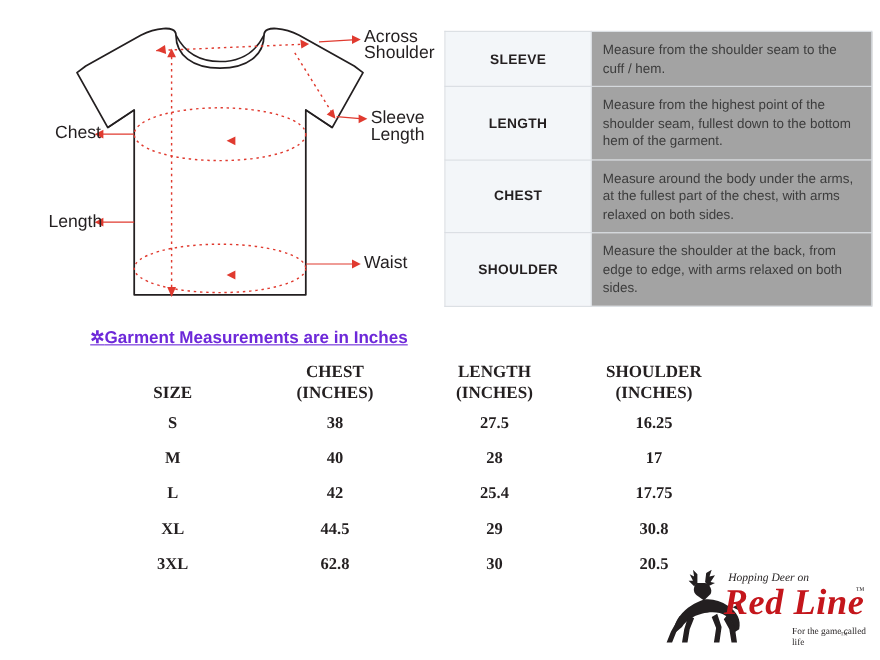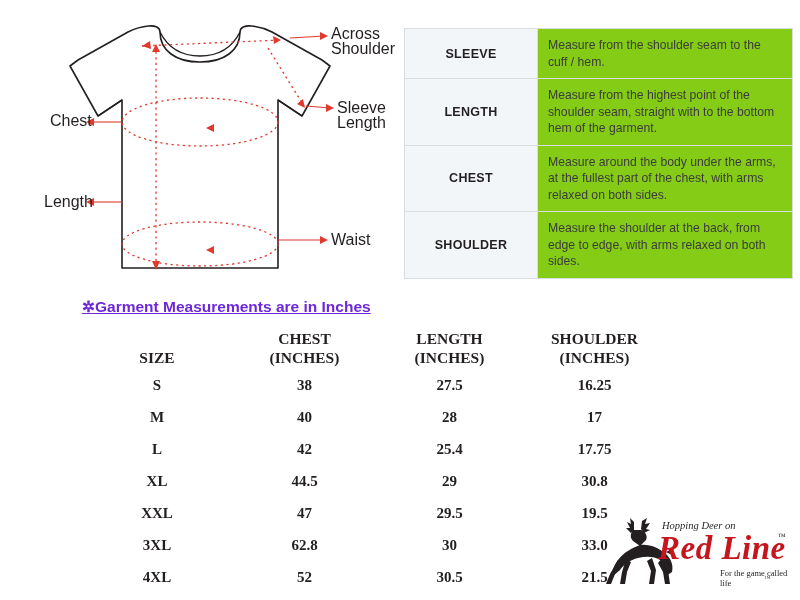--- a/index.html
+++ b/index.html
@@ -62,21 +62,21 @@
   .guide-table td.term {
     width: 112px;
     background: #f3f6f9;
     text-align: center;
     font-weight: bold;
     font-size: 12.5px;
     letter-spacing: 0.3px;
     color: #231f20;
   }
   .guide-table td.desc {
-    background: #84cc16;
+    background: #a3a3a3;
     font-size: 12.2px;
     line-height: 16.5px;
     color: #3c3c3c;
   }
 
   
   .note {
     position: absolute;
     left: 82px;
     top: 298px;
@@ -231,21 +231,21 @@
   </div>
 
   <table class="guide-table">
     <tbody>
       <tr>
         <td class="term">SLEEVE</td>
         <td class="desc">Measure from the shoulder seam to the cuff / hem.</td>
       </tr>
       <tr>
         <td class="term">LENGTH</td>
-        <td class="desc">Measure from the highest point of the shoulder seam, straight with to the bottom hem of the garment.</td>
+        <td class="desc">Measure from the highest point of the shoulder seam, fullest down to the bottom hem of the garment.</td>
       </tr>
       <tr>
         <td class="term">CHEST</td>
         <td class="desc">Measure around the body under the arms, at the fullest part of the chest, with arms relaxed on both sides.</td>
       </tr>
       <tr>
         <td class="term">SHOULDER</td>
         <td class="desc">Measure the shoulder at the back, from edge to edge, with arms relaxed on both sides.</td>
       </tr>
     </tbody>
@@ -297,36 +297,24 @@
       <td>25.4</td>
       <td>17.75</td>
     </tr>
     <tr>
       <td>XL</td>
       <td>44.5</td>
       <td>29</td>
       <td>30.8</td>
     </tr>
     <tr>
-      <td>XXL</td>
-      <td>47</td>
-      <td>29.5</td>
-      <td>19.5</td>
-    </tr>
-    <tr>
       <td>3XL</td>
       <td>62.8</td>
       <td>30</td>
-      <td>33.0</td>
-    </tr>
-    <tr>
-      <td>4XL</td>
-      <td>52</td>
-      <td>30.5</td>
-      <td>21.5</td>
+      <td>20.5</td>
     </tr>
   </tbody>
 </table>
 
 <div class="logo">
   <svg class="logo-svg" width="196" height="68" viewBox="0 0 196 68">
 
     <g fill="#231f20">
 
       <path d="M34 4 L30 0 L31 6 L27 4 L30 10 L26 10 L31 15 L34 12 Z"></path>

